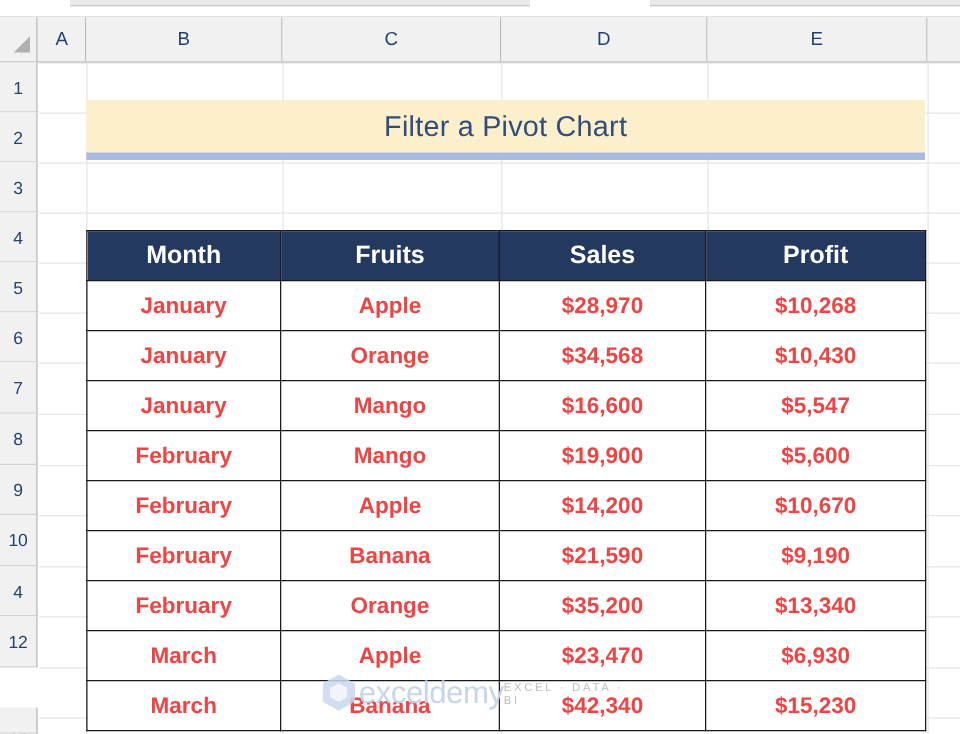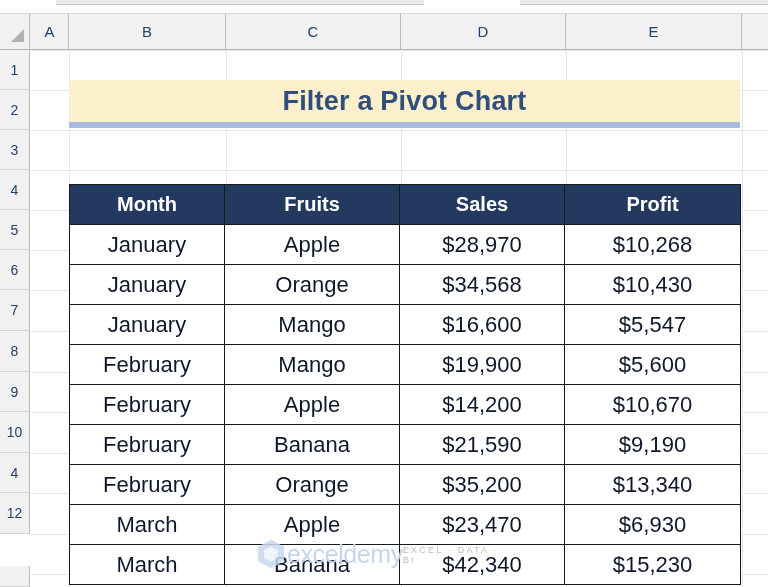--- a/index.html
+++ b/index.html
@@ -108,22 +108,22 @@
   .banner {
     position: absolute;
     left: 69px; top: 80px;
     width: 671px; height: 42px;
     background: #fcefcb;
     display: flex;
     align-items: center;
     justify-content: center;
   }
   .banner-title {
-    font-size: 27px;
-    font-weight: bold;
+    font-size: 23px;
+    font-weight: normal;
     color: #2f4e7c;
     letter-spacing: 0.2px;
     white-space: nowrap;
   }
   .banner-underline {
     position: absolute;
     left: 69px; top: 122px;
     width: 671px; height: 6px;
     background: #a8bbdf;
   }
@@ -150,23 +150,23 @@
   }
   table.data th {
     background: #23395f;
     color: #ffffff;
     font-size: 20px;
     font-weight: bold;
     border-color: #17191c;
   }
   table.data td {
     background: #ffffff;
-    color: #0f172a;
-    font-size: 22px;
-    font-weight: normal;
+    color: #ef4444;
+    font-size: 18px;
+    font-weight: bold;
   }
   .col-month { width: 155px; }
   .col-fruits { width: 175px; }
   .col-sales { width: 165px; }
   .col-profit { width: 176px; }
 
   
   .watermark {
     position: absolute;
     left: 258px; top: 528px;

